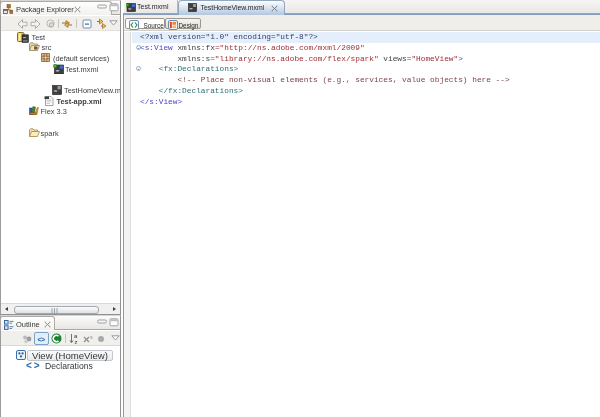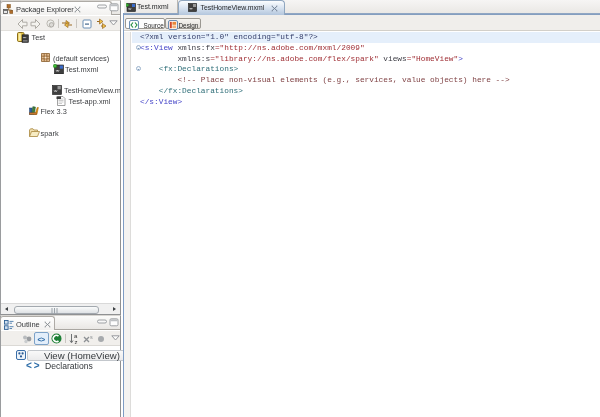--- a/index.html
+++ b/index.html
@@ -98,20 +98,29 @@
       <div class="row" style="left:0;top:-0.5px;right:0;">
         <span class="ic" style="left:15.5px"><svg width="12" height="11" viewBox="0 0 12 11">
             <rect x="0.5" y="0.5" width="6.5" height="9" rx="1.2" fill="#e8c84a" stroke="#8a6d1a"></rect>
             <rect x="1.6" y="1.3" width="2.2" height="7.4" fill="#f9edab"></rect>
             <rect x="5" y="2.8" width="6.5" height="7.7" fill="#3c3c3c" stroke="#111" stroke-width="0.5"></rect>
             <path d="M6.2 5.2 Q6.9 7 7.6 5.2 Q8.3 7 9 5.2" stroke="#eee" stroke-width="0.7" fill="none"></path>
             <rect x="6" y="8" width="4.5" height="1.6" fill="#777"></rect>
           </svg></span>
         <span class="t" style="left:30.5px">Test</span>
       </div>
+      <div class="row" style="left:0;top:10.2px;right:0;">
+        <span class="ic" style="left:27.5px"><svg width="11" height="9" viewBox="0 0 11 9">
+            <path d="M0.5 8.5 L0.5 2 L1.5 0.8 L4 0.8 L5 2 L8.5 2 L8.5 3.5" fill="#e5d9b8" stroke="#8f8563" stroke-width="0.8"></path>
+            <path d="M0.5 8.5 L2.5 3.5 L10.5 3.5 L8.5 8.5 Z" fill="#efe3bd" stroke="#8f8563" stroke-width="0.8"></path>
+            <rect x="5" y="4.5" width="3.4" height="3" fill="#a4713a"></rect>
+            <path d="M5 5.5 L8.4 5.5 M5 6.5 L8.4 6.5 M6.1 4.5 L6.1 7.5 M7.2 4.5 L7.2 7.5" stroke="#6d4a22" stroke-width="0.5"></path>
+          </svg></span>
+        <span class="t" style="left:40.5px">src</span>
+      </div>
       <div class="row" style="left:0;top:20.9px;right:0;">
         <span class="ic" style="left:39.5px"><svg width="9" height="9" viewBox="0 0 9 9">
             <rect x="0.6" y="0.6" width="7.8" height="7.8" fill="#e3bd92" stroke="#8a5e2c" stroke-width="0.8"></rect>
             <path d="M0.6 3.2 L8.4 3.2 M0.6 5.8 L8.4 5.8 M3.2 0.6 L3.2 8.4 M5.8 0.6 L5.8 8.4" stroke="#8a5e2c" stroke-width="0.8"></path>
             <rect x="3.7" y="3.7" width="1.7" height="1.7" fill="#f7ead6"></rect>
           </svg></span>
         <span class="t" style="left:52px">(default services)</span>
       </div>
       <div class="row" style="left:0;top:31.6px;right:0;">
         <span class="ic" style="left:51.5px"><svg width="11" height="10" viewBox="0 0 11 10">
@@ -123,21 +132,21 @@
         <span class="t" style="left:64px">Test.mxml</span>
       </div>
       <div class="row" style="left:0;top:53.0px;right:0;">
         <span class="ic" style="left:51px"><svg width="10" height="10" viewBox="0 0 10 10">
             <rect x="0.5" y="0.5" width="9" height="9" fill="#3f3f3f" stroke="#1a1a1a" stroke-width="0.6"></rect>
             <rect x="5.5" y="1" width="3.3" height="3.3" fill="#9a9a9a"></rect>
             <path d="M2.2 5.5 Q2.9 7.6 3.6 5.5 Q4.3 7.6 5 5.5" stroke="#fff" stroke-width="0.8" fill="none"></path>
           </svg></span>
         <span class="t" style="left:63px">TestHomeView.mxml</span>
       </div>
-      <div class="row" style="left:16px;top:63.7px;right:0;">
+      <div class="row" style="left:4px;top:63.7px;right:0;font-weight:bold;">
         <span class="ic" style="left:39px"><svg width="10" height="10" viewBox="0 0 10 10">
             <path d="M1.5 0.5 L7 0.5 L9 2.5 L9 9.5 L1.5 9.5 Z" fill="#fff" stroke="#8a8a8a" stroke-width="0.8"></path>
             <path d="M2.5 3 L7.5 3 M2.5 4.5 L7.5 4.5 M2.5 6 L7.5 6 M2.5 7.5 L6 7.5" stroke="#b9b9b9" stroke-width="0.7"></path>
             <rect x="0.5" y="0.5" width="4.5" height="2.5" fill="#3c3c3c"></rect>
           </svg></span>
         <span class="t" style="left:51.5px">Test-app.xml</span>
       </div>
       <div class="row" style="left:0;top:74.4px;right:0;">
         <span class="ic" style="left:27.5px"><svg width="11" height="9" viewBox="0 0 11 9">
             <rect x="0.5" y="2" width="2.6" height="6.5" fill="#2e5e9e" stroke="#1c3c68" stroke-width="0.5"></rect>
@@ -220,21 +229,21 @@
     </svg>
   </div>
   <div class="abs" style="left:0;top:31px;right:0;bottom:0;background:#fff;" id="otree">
  <div class="row" style="left:0;top:2.5px;right:0;font-size:9.6px;color:#33373b;">
    <span class="ic" style="left:14.8px;top:0.5px;"><svg width="10" height="10" viewBox="0 0 10 10">
             <rect x="0.5" y="0.5" width="9" height="9" rx="1.5" fill="#eef4fa" stroke="#3a6ea8" stroke-width="1"></rect>
             <circle cx="3.4" cy="3.4" r="1.1" fill="#2a5a94"></circle>
             <circle cx="6.6" cy="3.4" r="1.1" fill="#2a5a94"></circle>
             <circle cx="5" cy="6.4" r="1.1" fill="#2a5a94"></circle>
           </svg></span>
-   <span class="t" style="left:29px;top:0px;"><span style="display:inline-block;background:linear-gradient(#f9f9f9,#ebebec);border:1px solid #c3c7cc;border-radius:2px;padding:0px 16px;margin:-1px 12px 0 -3px;line-height:9.5px;display:inline-block;">View (HomeView)</span></span>
+   <span class="t" style="left:29px;top:0px;"><span style="display:inline-block;background:linear-gradient(#f9f9f9,#ebebec);border:1px solid #c3c7cc;border-radius:2px;padding:0px 4px;margin:-1px 12px 0 -3px;line-height:9.5px;display:inline-block;">View (HomeView)</span></span>
  </div>
  <div class="row" style="left:0;top:13.5px;right:0;font-size:8.6px;color:#33373b;">
    <span class="ic" style="left:25px;top:-1px;"><span style="font-size:10px;font-weight:bold;color:#2e6da8;letter-spacing:2px;">&lt;&gt;</span></span>
    <span class="t" style="left:44px;top:0.5px;">Declarations</span>
  </div>
     </div>
 </div>
 
 <div id="bluebar"></div>
 <div id="editor">

